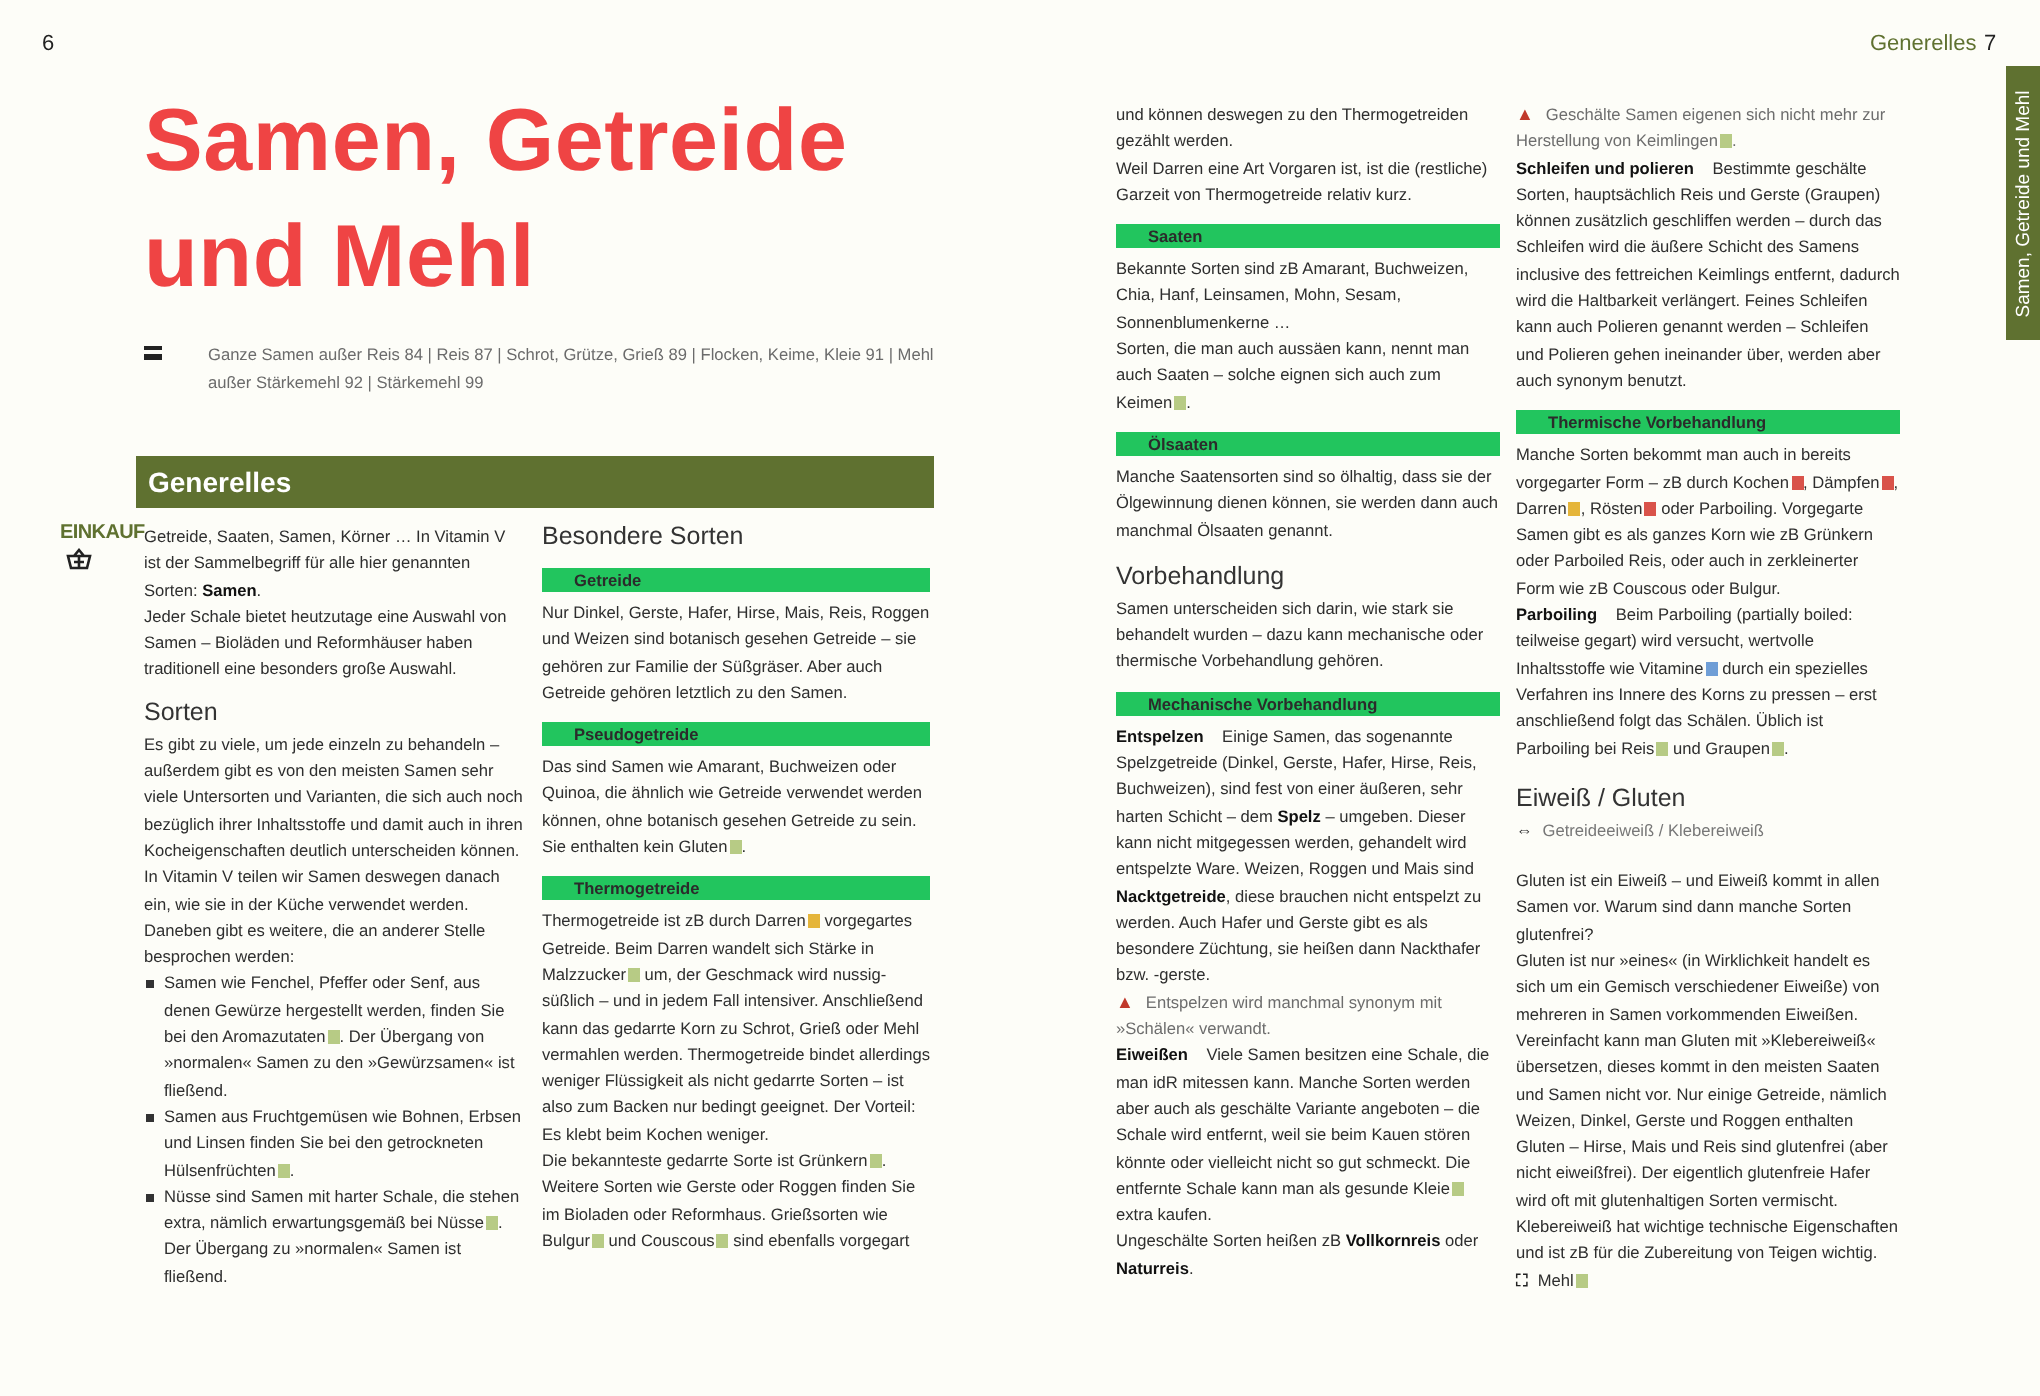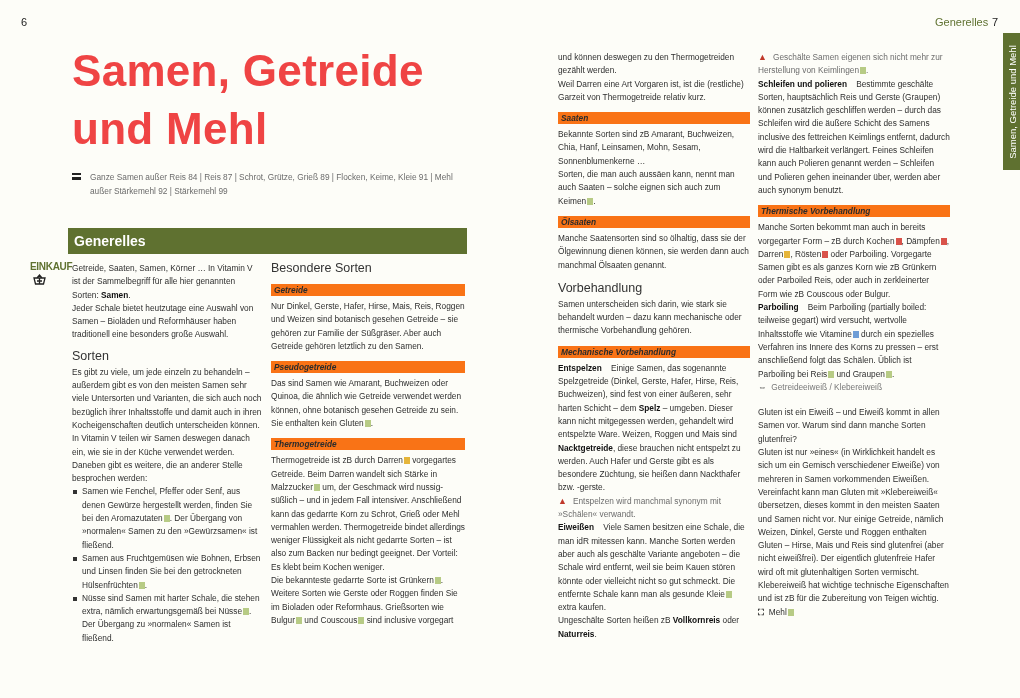--- a/index.html
+++ b/index.html
@@ -16,34 +16,34 @@
     left:72px; top:42px; width:420px;
     font-size:44px; line-height:58px; font-weight:bold; color:#ef4444;
     letter-spacing:0.3px;
   }
   .toc {
     left:72px; top:170px; width:400px; font-size:8.3px; line-height:14px; color:#6b6b6b;
   }
   .toc .ico { position:absolute; left:0; top:3px; width:9px; height:7px;
     border-top:2px solid #222; border-bottom:2px solid #222; box-sizing:border-box; }
   .toc .ico::after { content:""; position:absolute; left:0; right:0; top:1.5px; height:1px; background:#222; }
-  .toc .txt { margin-left:18px; display:block; }
+  .toc .txt { margin-left:32px; display:block; }
   .banner {
     left:68px; top:228px; width:399px; height:26px; background:#5f7130;
     color:#fff; font-weight:bold; font-size:14px; line-height:26px; padding-left:6px; box-sizing:border-box;
   }
   .einkauf { left:30px; top:261px; font-size:10px; font-weight:bold; color:#5f7130; letter-spacing:-0.3px; }
   .basket { left:33px; top:274px; font-size:11px; color:#222; }
   .col { position:absolute; font-size:8.3px; line-height:13.3px; color:#2e2e2e; }
   .col p { margin:0; }
   .col b { font-weight:bold; color:#111; }
   .h2 { font-size:12.5px; line-height:16px; color:#333; margin:6px 0 2px 0; }
   .subhead {
-    background:#f97316; color:#2b2b2b; font-weight:bold; font-size:8.3px;
-    line-height:12px; padding-left:3px; margin:8px 0 4px 0;font-style:italic;
+    background:#22c55e; color:#2b2b2b; font-weight:bold; font-size:8.3px;
+    line-height:12px; padding-left:16px; margin:8px 0 4px 0;
   }
   .ref { display:inline-block; width:6px; height:7px; background:#b7cb85; margin-left:1px; vertical-align:-1px; }
   .ref.orange { background:#e5b53a; }
   .ref.red { background:#d9534a; }
   .ref.blue { background:#6f9ed6; }
   .warn { color:#6d6d6d; }
   .warn .tri { color:#c0392b; font-size:9px; margin-right:6px; }
   ul.bul { margin:0; padding:0; list-style:none; }
   ul.bul li { position:relative; padding-left:10px; }
   ul.bul li::before { content:""; position:absolute; left:1px; top:5px; width:4px; height:4px; background:#333; }
@@ -97,21 +97,21 @@
 
 <div class="col" style="left:271px;top:256px;width:194px;">
   <div class="h2" style="margin-top:4px;">Besondere Sorten</div>
   <div class="subhead">Getreide</div>
   <p>Nur Dinkel, Gerste, Hafer, Hirse, Mais, Reis, Roggen und Weizen sind botanisch gesehen Getreide – sie gehören zur Familie der Süßgräser. Aber auch Getreide gehören letztlich zu den Samen.</p>
   <div class="subhead">Pseudogetreide</div>
   <p><span>Das sind Samen wie Amarant, Buchweizen oder Quinoa, die ähnlich wie Getreide verwendet werden können, ohne botanisch gesehen Getreide zu sein. Sie enthalten kein Gluten</span><span class="ref"></span>.</p>
   <div class="subhead">Thermogetreide</div>
   <p><span>Thermogetreide ist zB durch Darren</span><span class="ref orange"></span><span> vorgegartes Getreide. Beim Darren wandelt sich Stärke in Malzzucker</span><span class="ref"></span><span> um, der Geschmack wird nussig-süßlich – und in jedem Fall intensiver. Anschließend kann das gedarrte Korn zu Schrot, Grieß oder Mehl vermahlen werden. Thermogetreide bindet allerdings weniger Flüssigkeit als nicht gedarrte Sorten – ist also zum Backen nur bedingt geeignet. Der Vorteil: Es klebt beim Kochen weniger.</span></p>
   <p><span>Die bekannteste gedarrte Sorte ist Grünkern</span><span class="ref"></span>.</p>
-  <p><span>Weitere Sorten wie Gerste oder Roggen finden Sie im Bioladen oder Reformhaus. Grießsorten wie Bulgur</span><span class="ref"></span><span> und Couscous</span><span class="ref"></span><span> sind inclusive vorgegart</span></p>
+  <p><span>Weitere Sorten wie Gerste oder Roggen finden Sie im Bioladen oder Reformhaus. Grießsorten wie Bulgur</span><span class="ref"></span><span> und Couscous</span><span class="ref"></span><span> sind ebenfalls vorgegart</span></p>
 </div>
 
 <div class="abs running-head" style="left:935px;top:16px;">Generelles</div>
 <div class="abs page-num" style="left:992px;top:16px;">7</div>
 <div class="abs side-tab">
     <span>Samen, Getreide und Mehl</span>
   </div>
 
 <div class="col" style="left:558px;top:51px;width:192px;">
   <p>und können deswegen zu den Thermogetreiden gezählt werden.</p>
@@ -129,17 +129,18 @@
   <p><b>Eiweißen</b>&nbsp;&nbsp;&nbsp; <span>Viele Samen besitzen eine Schale, die man idR mitessen kann. Manche Sorten werden aber auch als geschälte Variante angeboten – die Schale wird entfernt, weil sie beim Kauen stören könnte oder vielleicht nicht so gut schmeckt. Die entfernte Schale kann man als gesunde Kleie</span><span class="ref"></span><span> extra kaufen.</span></p>
   <p><span>Ungeschälte Sorten heißen zB</span> <b>Vollkornreis</b> <span>oder</span> <b>Naturreis</b>.</p>
 </div>
 
 <div class="col" style="left:758px;top:51px;width:192px;">
   <p class="warn"><span class="tri">▲</span><span>Geschälte Samen eigenen sich nicht mehr zur Herstellung von Keimlingen</span><span class="ref"></span>.</p>
   <p><b>Schleifen und polieren</b>&nbsp;&nbsp;&nbsp; <span>Bestimmte geschälte Sorten, hauptsächlich Reis und Gerste (Graupen) können zusätzlich geschliffen werden – durch das Schleifen wird die äußere Schicht des Samens inclusive des fettreichen Keimlings entfernt, dadurch wird die Haltbarkeit verlängert. Feines Schleifen kann auch Polieren genannt werden – Schleifen und Polieren gehen ineinander über, werden aber auch synonym benutzt.</span></p>
   <div class="subhead">Thermische Vorbehandlung</div>
   <p><span>Manche Sorten bekommt man auch in bereits vorgegarter Form – zB durch Kochen</span><span class="ref red"></span><span>, Dämpfen</span><span class="ref red"></span><span>, Darren</span><span class="ref orange"></span><span>, Rösten</span><span class="ref red"></span><span> oder Parboiling. Vorgegarte Samen gibt es als ganzes Korn wie zB Grünkern oder Parboiled Reis, oder auch in zerkleinerter Form wie zB Couscous oder Bulgur.</span></p>
   <p><b>Parboiling</b>&nbsp;&nbsp;&nbsp; <span>Beim Parboiling (partially boiled: teilweise gegart) wird versucht, wertvolle Inhaltsstoffe wie Vitamine</span><span class="ref blue"></span><span> durch ein spezielles Verfahren ins Innere des Korns zu pressen – erst anschließend folgt das Schälen. Üblich ist Parboiling bei Reis</span><span class="ref"></span><span> und Graupen</span><span class="ref"></span>.</p>
+  <div class="h2" style="margin-top:10px;">Eiweiß / Gluten</div>
   <p class="syn" style="margin-bottom:12px;"><span class="ico">⇔</span><span>Getreideeiweiß / Klebereiweiß</span></p>
   <p>Gluten ist ein Eiweiß – und Eiweiß kommt in allen Samen vor. Warum sind dann manche Sorten glutenfrei?</p>
   <p>Gluten ist nur »eines« (in Wirklichkeit handelt es sich um ein Gemisch verschiedener Eiweiße) von mehreren in Samen vorkommenden Eiweißen. Vereinfacht kann man Gluten mit »Klebereiweiß« übersetzen, dieses kommt in den meisten Saaten und Samen nicht vor. Nur einige Getreide, nämlich Weizen, Dinkel, Gerste und Roggen enthalten Gluten – Hirse, Mais und Reis sind glutenfrei (aber nicht eiweißfrei). Der eigentlich glutenfreie Hafer wird oft mit glutenhaltigen Sorten vermischt. Klebereiweiß hat wichtige technische Eigenschaften und ist zB für die Zubereitung von Teigen wichtig.</p>
   <p class="see"><span class="ico">⛶</span><span>Mehl</span><span class="ref"></span></p>
 </div>
 
 </body></html>

